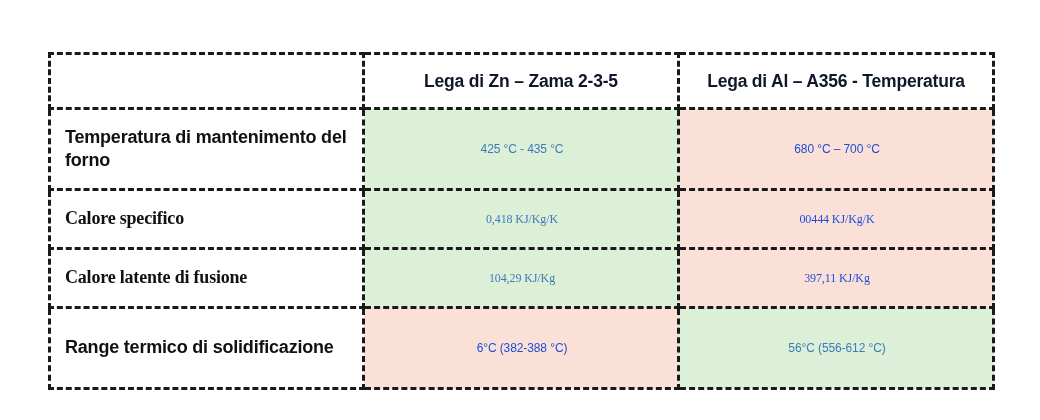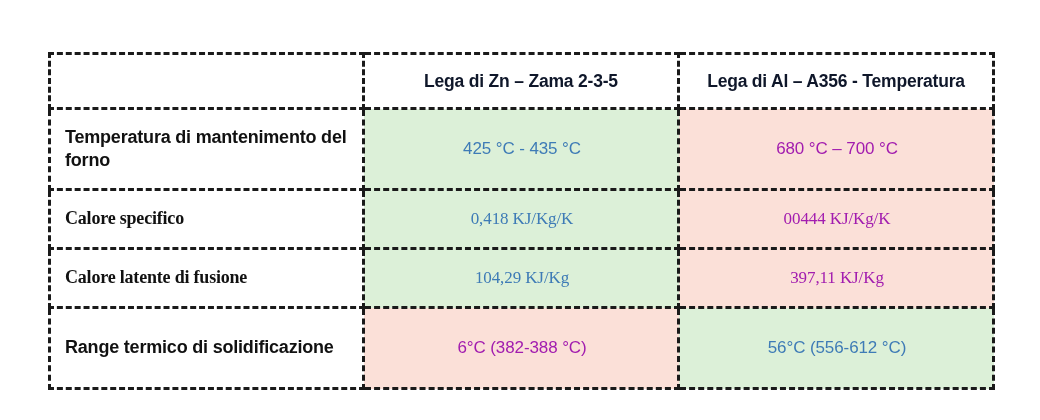--- a/index.html
+++ b/index.html
@@ -60,28 +60,28 @@
   .row-label .cell-inner {
     font-weight: bold;
     font-size: 18px;
     color: #111111;
     line-height: 1.28;
     text-align: left;
     letter-spacing: -0.2px;
   }
   .data-cell .cell-inner {
     text-align: center;
-    font-size: 17px;
+    font-size: 12px;
     letter-spacing: -0.1px;
   }
   .bg-green { background: #dcf0d8; }
   .bg-pink  { background: #fbe0d8; }
   .bg-white { background: #ffffff; }
   .txt-blue { color: #3e7bb6; }
-  .txt-red  { color: #a21caf; }
+  .txt-red  { color: #1d4ed8; }
 
   .r-tall td { height: 78px; }
   .r-short td { height: 56px; font-family: Liberation Serif, serif; }
 </style>
 </head>
 <body>
 
 <div class="page">
   <div class="table-wrap">
     <table class="comparison">

